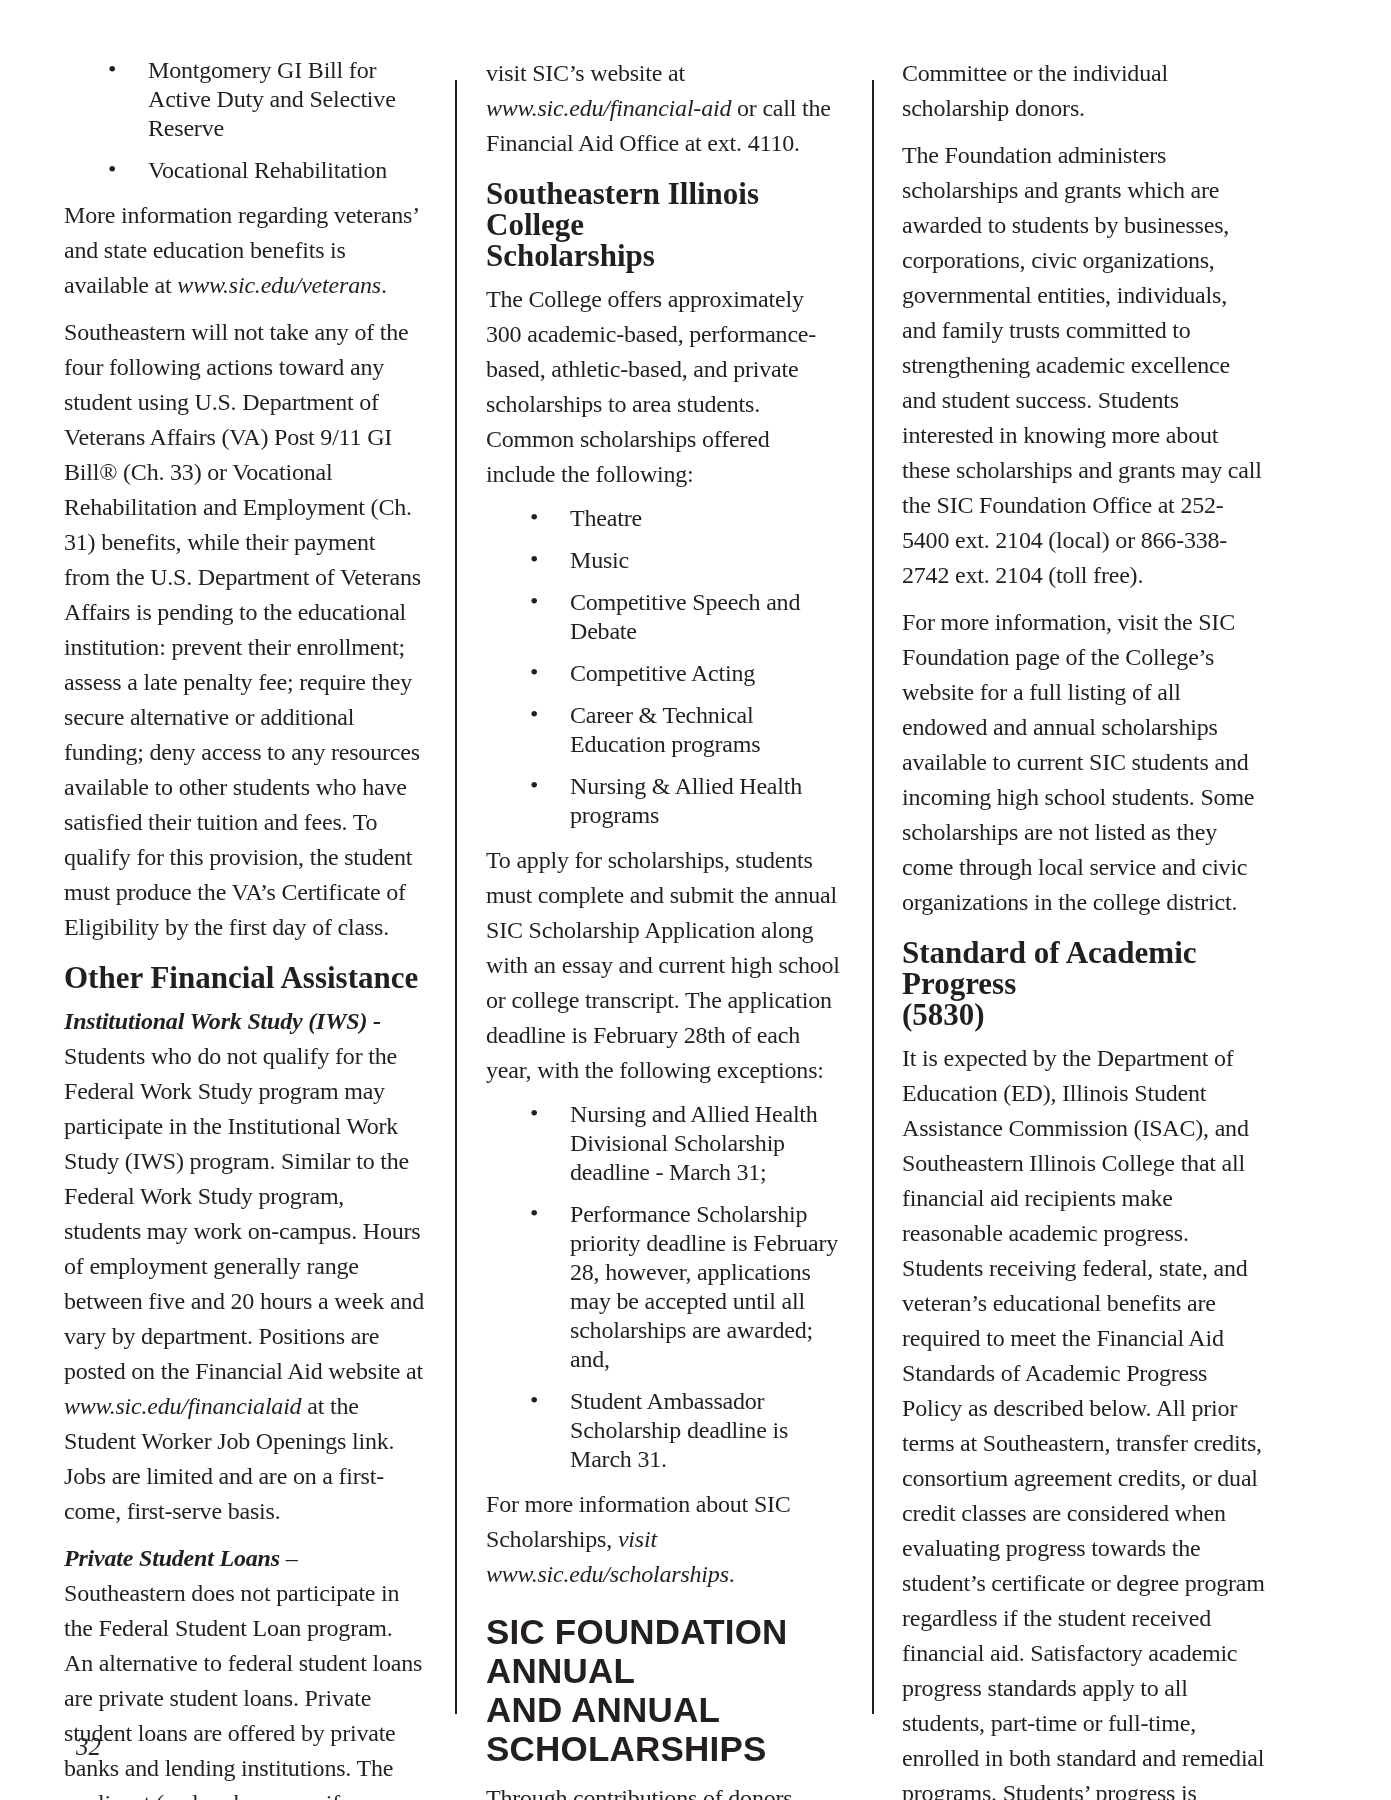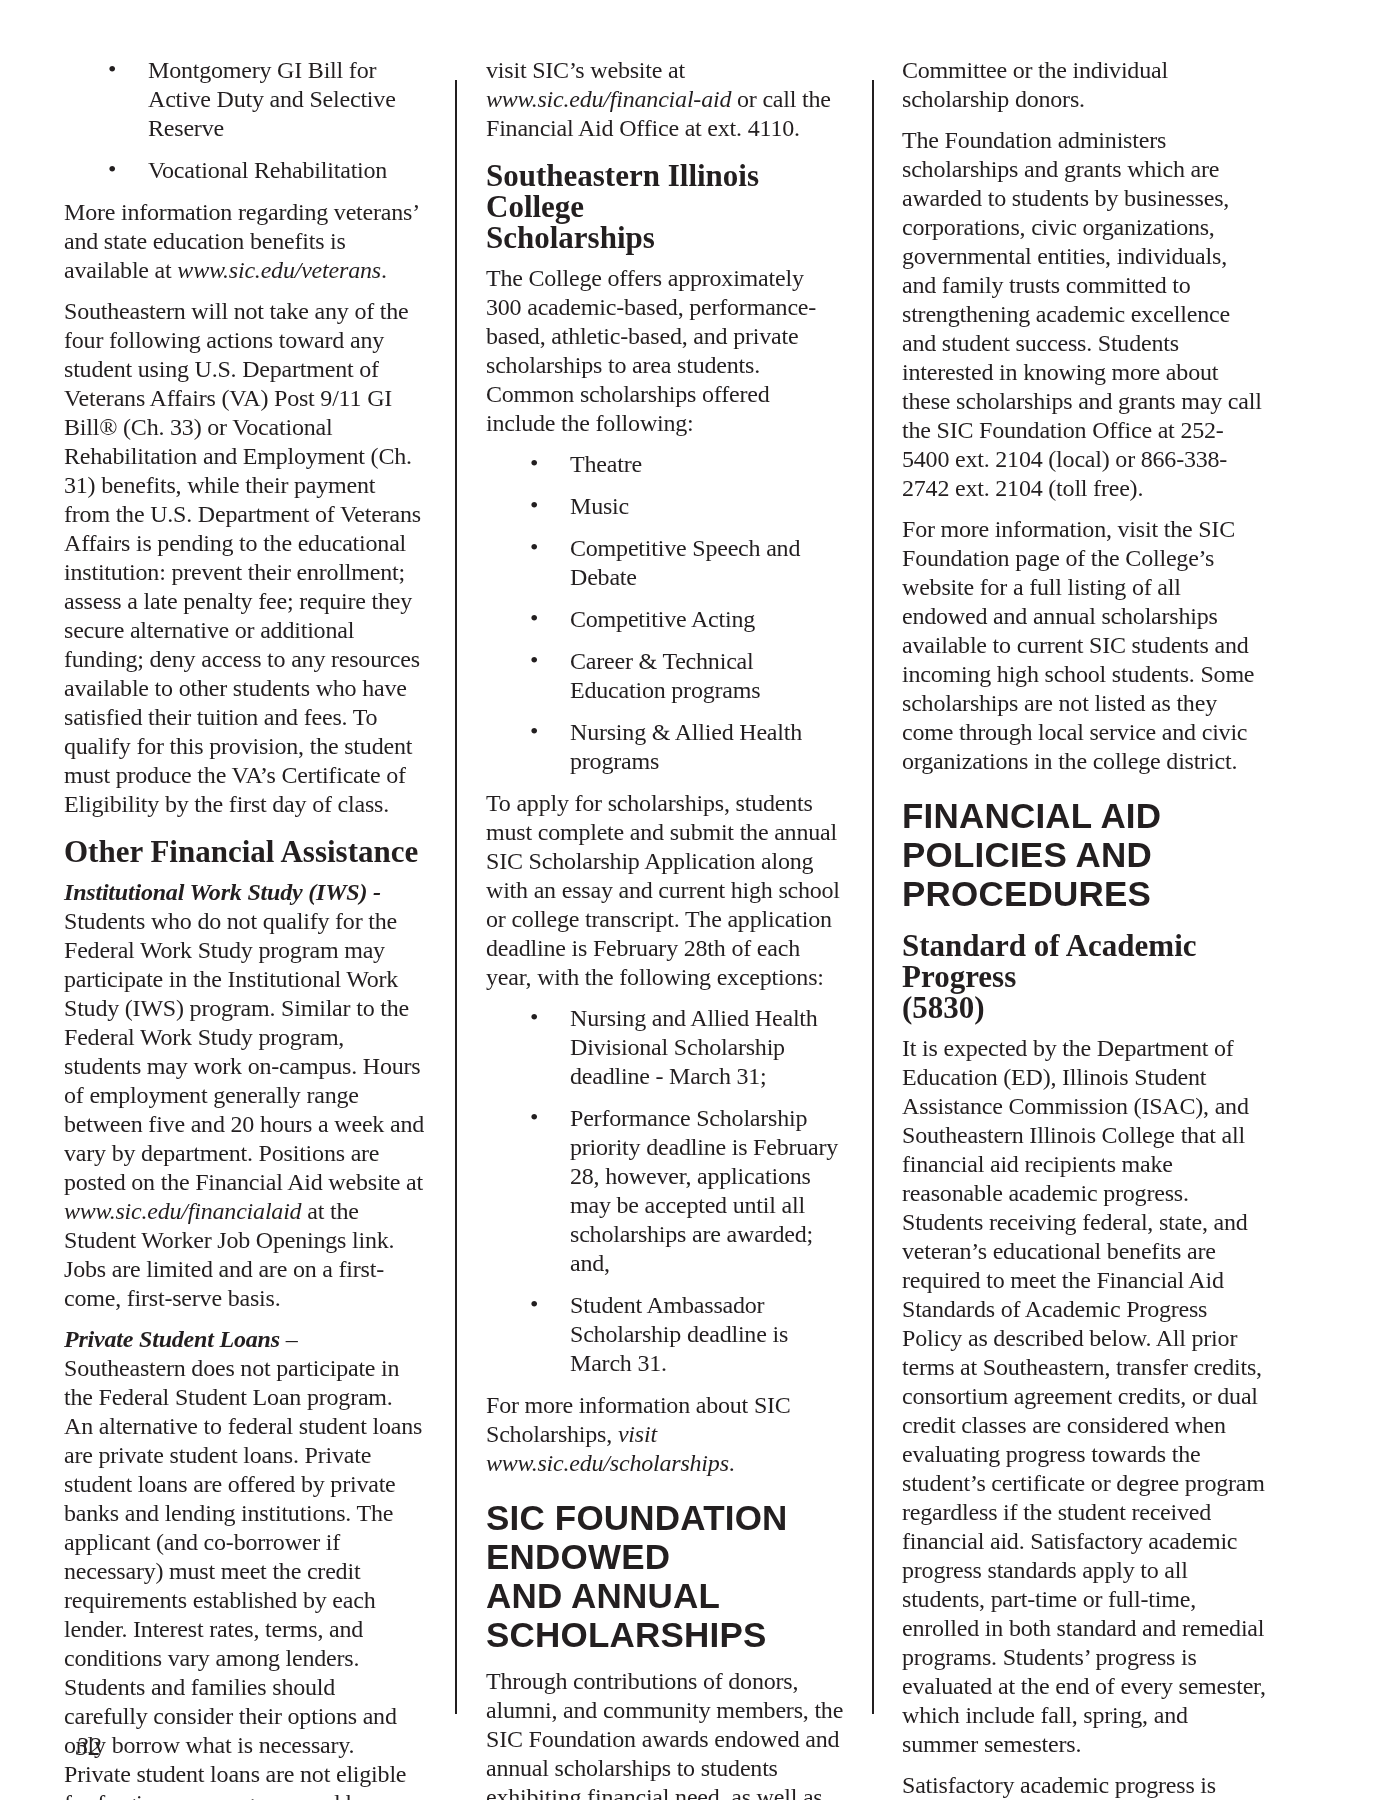--- a/index.html
+++ b/index.html
@@ -5,21 +5,21 @@
   html,body{margin:0;padding:0;background:#ffffff;}
   .page{position:relative;width:1391px;height:1800px;background:#ffffff;
         font-family:"Liberation Serif",serif;color:#231f20;overflow:hidden;}
   .col{position:absolute;top:56px;}
   .col1{left:64px;width:360px;}
   .col2{left:486px;width:358px;}
   .col3{left:902px;width:364px;}
   .divider{position:absolute;top:80px;height:1634px;width:1.6px;background:#231f20;}
   .d1{left:455px;}
   .d2{left:872px;}
-  p.body{font-size:24px;line-height:29px;letter-spacing:-0.2px;margin:0 0 12px;text-align:left;}
+  p.body{font-size:24px;line-height:35px;letter-spacing:-0.2px;margin:0 0 12px;text-align:left;}
   ul.bullets{list-style:none;margin:0 0 12px;padding:0;}
   ul.bullets li{position:relative;padding-left:84px;margin:0 0 13px;
                 font-size:24px;line-height:29px;letter-spacing:-0.2px;}
   ul.bullets .marker{position:absolute;left:44px;top:-1px;}
   h3.serif-head{font-size:31px;line-height:31px;font-weight:bold;margin:17px 0 11px;}
   h2.sans-head{font-family:"Liberation Sans",sans-serif;font-size:35px;line-height:39px;
                font-weight:bold;letter-spacing:0.2px;margin:20px 0 13px;}
   .hline{display:block;}
   em.url{font-style:italic;}
   strong.bi{font-style:italic;font-weight:bold;}
@@ -94,38 +94,33 @@
         <span>Performance Scholarship priority deadline is February 28, however, applications may be accepted until all scholarships are awarded; and,</span>
       </li>
       <li>
         <span class="marker">•</span>
         <span>Student Ambassador Scholarship deadline is March 31.</span>
       </li>
     </ul>
     <p class="body"><span>For more information about SIC Scholarships, </span><em class="url">visit www.sic.edu/scholarships</em><span>.</span></p>
     <h2 class="sans-head">
       <span class="hline">SIC FOUNDATION</span>
-      <span class="hline">ENDOWED</span>
+      <span class="hline">ANNUAL</span>
       <span class="hline">AND ANNUAL</span>
       <span class="hline">SCHOLARSHIPS</span>
     </h2>
     <p class="body">Through contributions of donors, alumni, and community members, the SIC Foundation awards endowed and annual scholarships to students exhibiting financial need, as well as scholastic, leadership and service achievement. Students may apply for scholarships by completing an SIC scholarship application available on the SIC website. Recipients are selected by the SIC Foundation Scholarship</p>
   </div>
 
   <div class="divider d2"></div>
 
   <div class="col col3">
     <p class="body">Committee or the individual scholarship donors.</p>
     <p class="body">The Foundation administers scholarships and grants which are awarded to students by businesses, corporations, civic organizations, governmental entities, individuals, and family trusts committed to strengthening academic excellence and student success. Students interested in knowing more about these scholarships and grants may call the SIC Foundation Office at 252-5400 ext. 2104 (local) or 866-338-2742 ext. 2104 (toll free).</p>
     <p class="body">For more information, visit the SIC Foundation page of the College’s website for a full listing of all endowed and annual scholarships available to current SIC students and incoming high school students. Some scholarships are not listed as they come through local service and civic organizations in the college district.</p>
-    <h2 class="sans-head">
-      <span class="hline">FINANCIAL AID</span>
-      <span class="hline">POLICIES AND</span>
-      <span class="hline">PROCEDURES</span>
-    </h2>
     <h3 class="serif-head">
       <span class="hline">Standard of Academic Progress</span>
       <span class="hline">(5830)</span>
     </h3>
     <p class="body">It is expected by the Department of Education (ED), Illinois Student Assistance Commission (ISAC), and Southeastern Illinois College that all financial aid recipients make reasonable academic progress. Students receiving federal, state, and veteran’s educational benefits are required to meet the Financial Aid Standards of Academic Progress Policy as described below. All prior terms at Southeastern, transfer credits, consortium agreement credits, or dual credit classes are considered when evaluating progress towards the student’s certificate or degree program regardless if the student received financial aid. Satisfactory academic progress standards apply to all students, part-time or full-time, enrolled in both standard and remedial programs. Students’ progress is evaluated at the end of every semester, which include fall, spring, and summer semesters.</p>
     <p class="body">Satisfactory academic progress is based upon three categories:</p>
 
   </div>
 
   <div class="pagenum">32</div>

